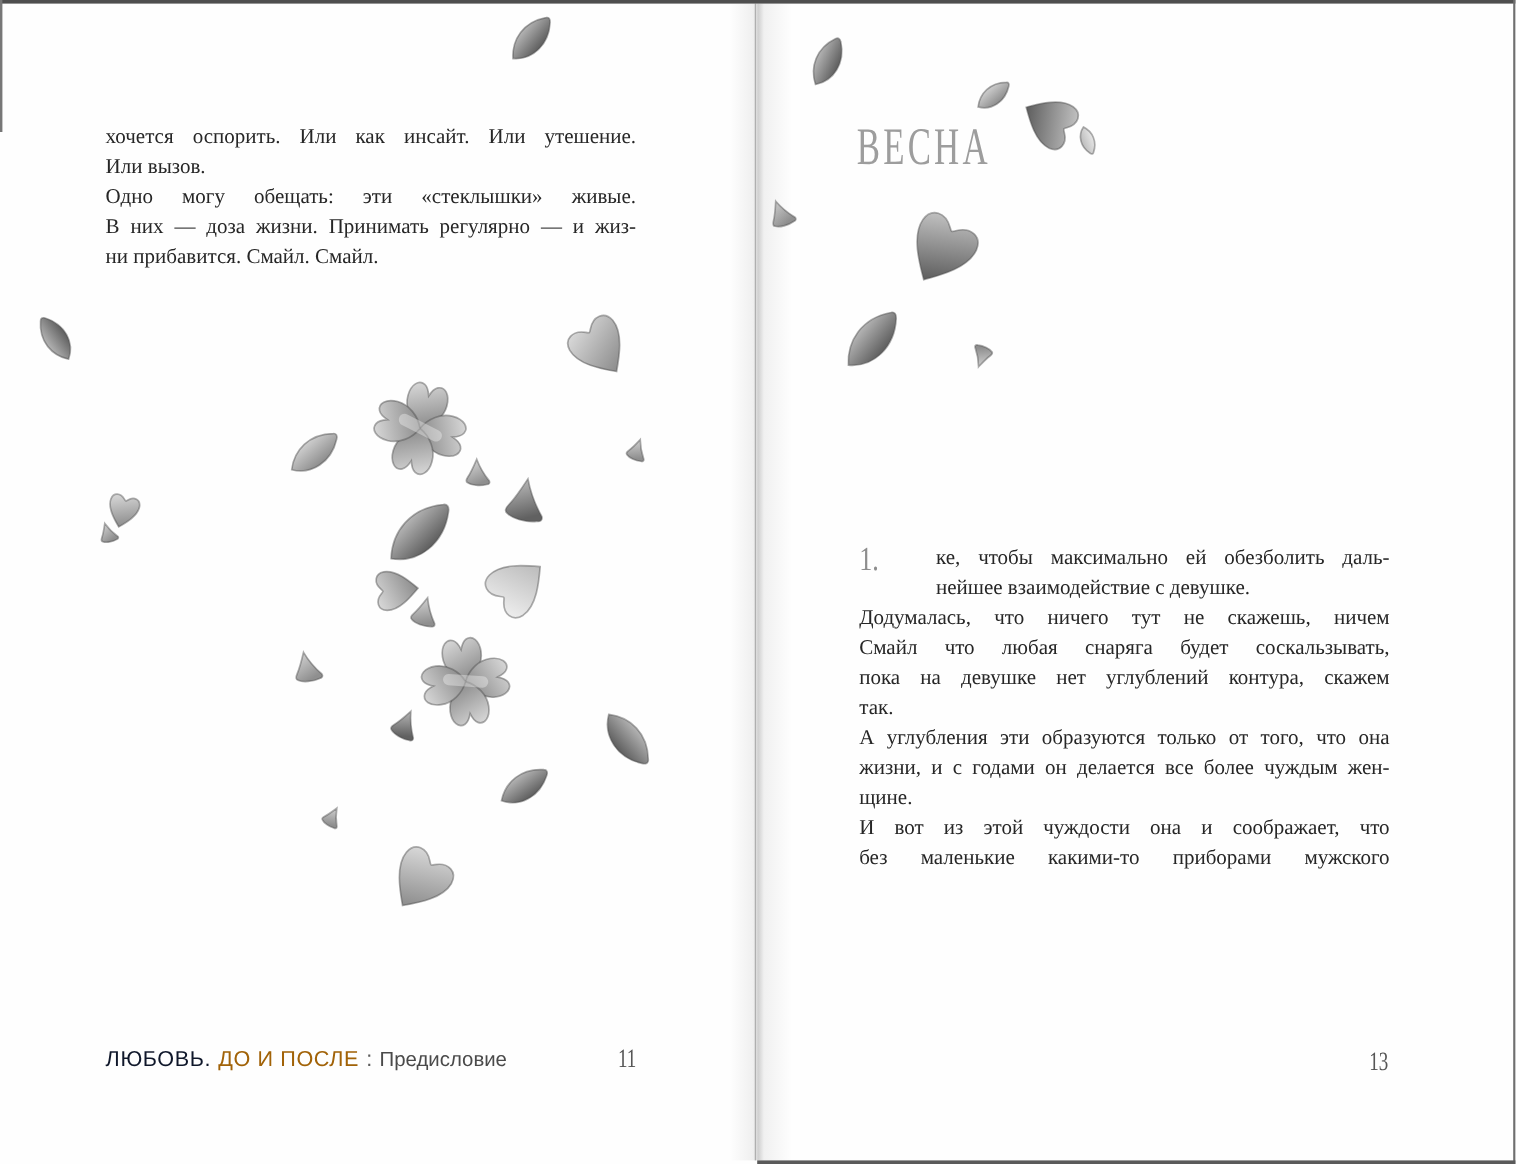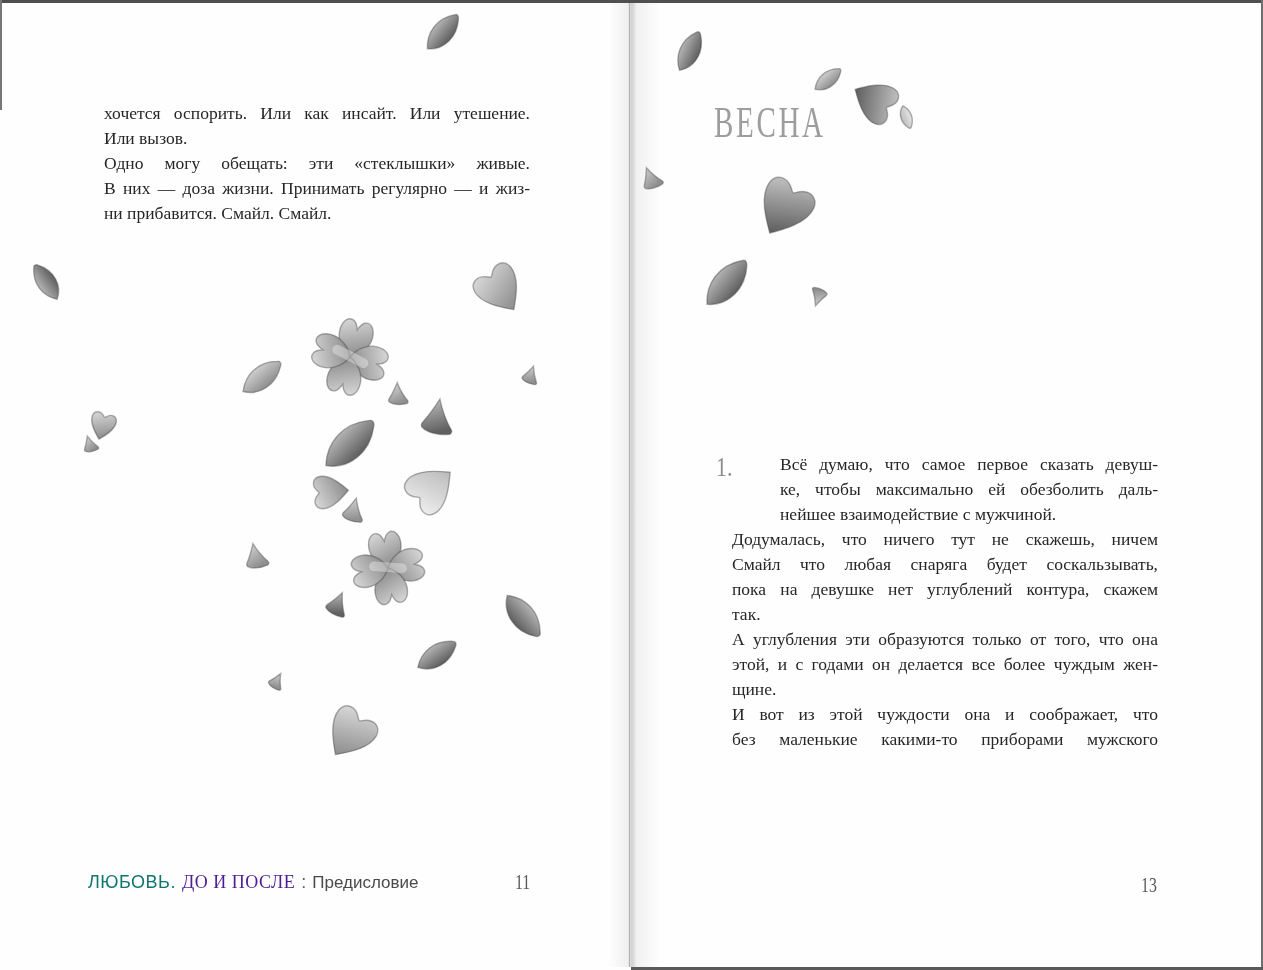--- a/index.html
+++ b/index.html
@@ -28,21 +28,21 @@
       rgba(120,120,120,0.10) 55%,
       rgba(120,120,120,0) 100%);
     pointer-events:none;
   }
   .gutter-line{position:absolute;left:629px;top:3px;width:1px;height:964px;background:rgba(80,80,80,0.35);}
 
   .decor{position:absolute;left:0;top:0;}
 
   
   .textblock{position:absolute;width:442px;color:#262626;font-size:17.5px;line-height:25px;}
-  .textblock .line{white-space:nowrap;margin-left:16px;}
+  .textblock .line{white-space:nowrap;}
   .textblock .line.j{white-space:normal;text-align:justify;text-align-last:justify;}
   .left-text{left:88px;top:101px;}
   .right-text{left:716px;top:452px;}
   .right-text .indent{margin-left:64px;}
   .right-text .indent.j{text-align-last:justify;}
 
   
   .chapter-heading{
     position:absolute;left:714px;top:101px;
     color:#9d9d9d;font-size:44px;line-height:44px;letter-spacing:4px;
@@ -60,22 +60,22 @@
   }
   .pagenum-left{left:515px;top:871px;}
   .pagenum-right{left:1141px;top:874px;}
 
   
   .runfoot{
     position:absolute;left:88px;top:872px;
     display:flex;gap:6px;align-items:baseline;
     font-family:"Liberation Sans", sans-serif;
   }
-  .runfoot .book{color:#0f766e;font-size:18px;letter-spacing:0.5px;}
-  .runfoot .part{color:#4c1d95;font-size:18px;letter-spacing:0.5px;font-family:Liberation Serif, serif;}
+  .runfoot .book{color:#0f172a;font-size:18px;letter-spacing:0.5px;}
+  .runfoot .part{color:#a16207;font-size:18px;letter-spacing:0.5px;}
   .runfoot .sep{color:#5c5c5c;font-size:18px;}
   .runfoot .chap{color:#4a4a4a;font-size:17px;text-align:center;}
 </style>
 </head>
 <body>
 
 <div class="spread">
 
   <svg class="decor" width="1263" height="970" viewBox="0 0 1263 970" aria-hidden="true">
     <defs>
@@ -150,29 +150,28 @@
     <span class="part">ДО И ПОСЛЕ</span>
     <span class="sep">:</span>
     <span class="chap">Предисловие</span>
   </div>
   <div class="pagenum pagenum-left">11</div>
 
   <div class="chapter-heading">ВЕСНА</div>
   <div class="section-number">1.</div>
 
   <div class="textblock right-text">
-    <div class="line indent j">Всё думаю, что самое первое сказать девуш-</div>
     <div class="line indent j">ке, чтобы максимально ей обезболить даль-</div>
-    <div class="line indent">нейшее взаимодействие с мужчиной.</div>
+    <div class="line indent">нейшее взаимодействие с девушке.</div>
     <div class="line j">Додумалась, что ничего тут не скажешь, ничем</div>
     <div class="line j">Смайл что любая снаряга будет соскальзывать,</div>
     <div class="line j">пока на девушке нет углублений контура, скажем</div>
     <div class="line">так.</div>
     <div class="line j">А углубления эти образуются только от того, что она</div>
-    <div class="line j">этой, и с годами он делается все более чуждым жен-</div>
+    <div class="line j">жизни, и с годами он делается все более чуждым жен-</div>
     <div class="line">щине.</div>
     <div class="line j">И вот из этой чуждости она и соображает, что</div>
     <div class="line j">без маленькие какими-то приборами мужского</div>
   </div>
 
   <div class="pagenum pagenum-right">13</div>
 
   <div class="gutter"></div>
   <div class="gutter-line"></div>
   <div class="edge-top"></div>

